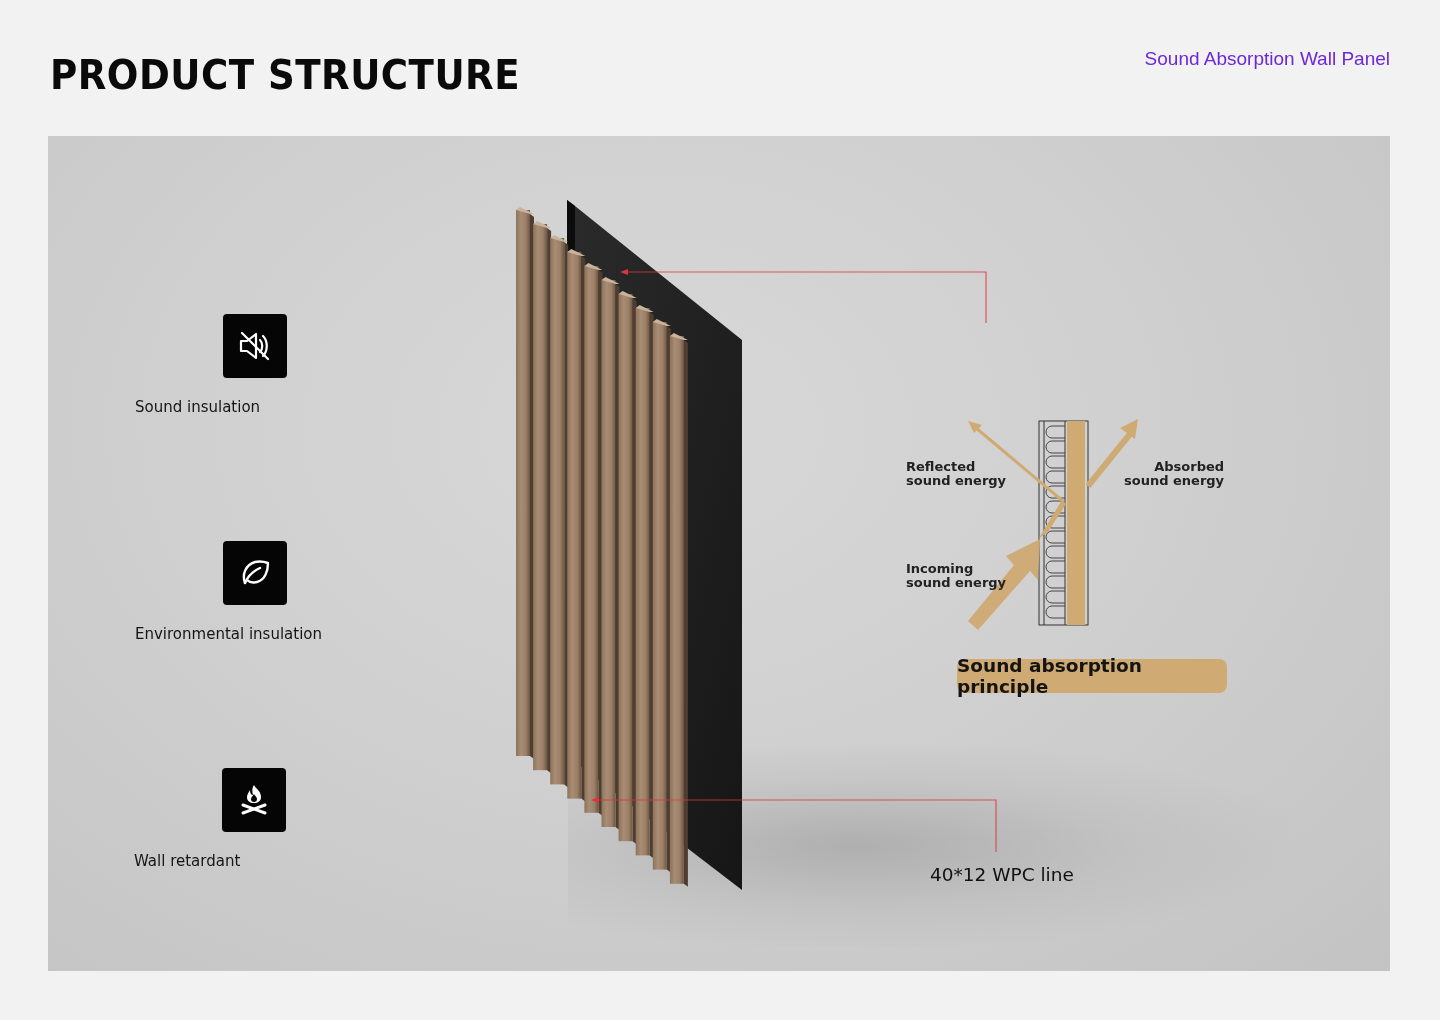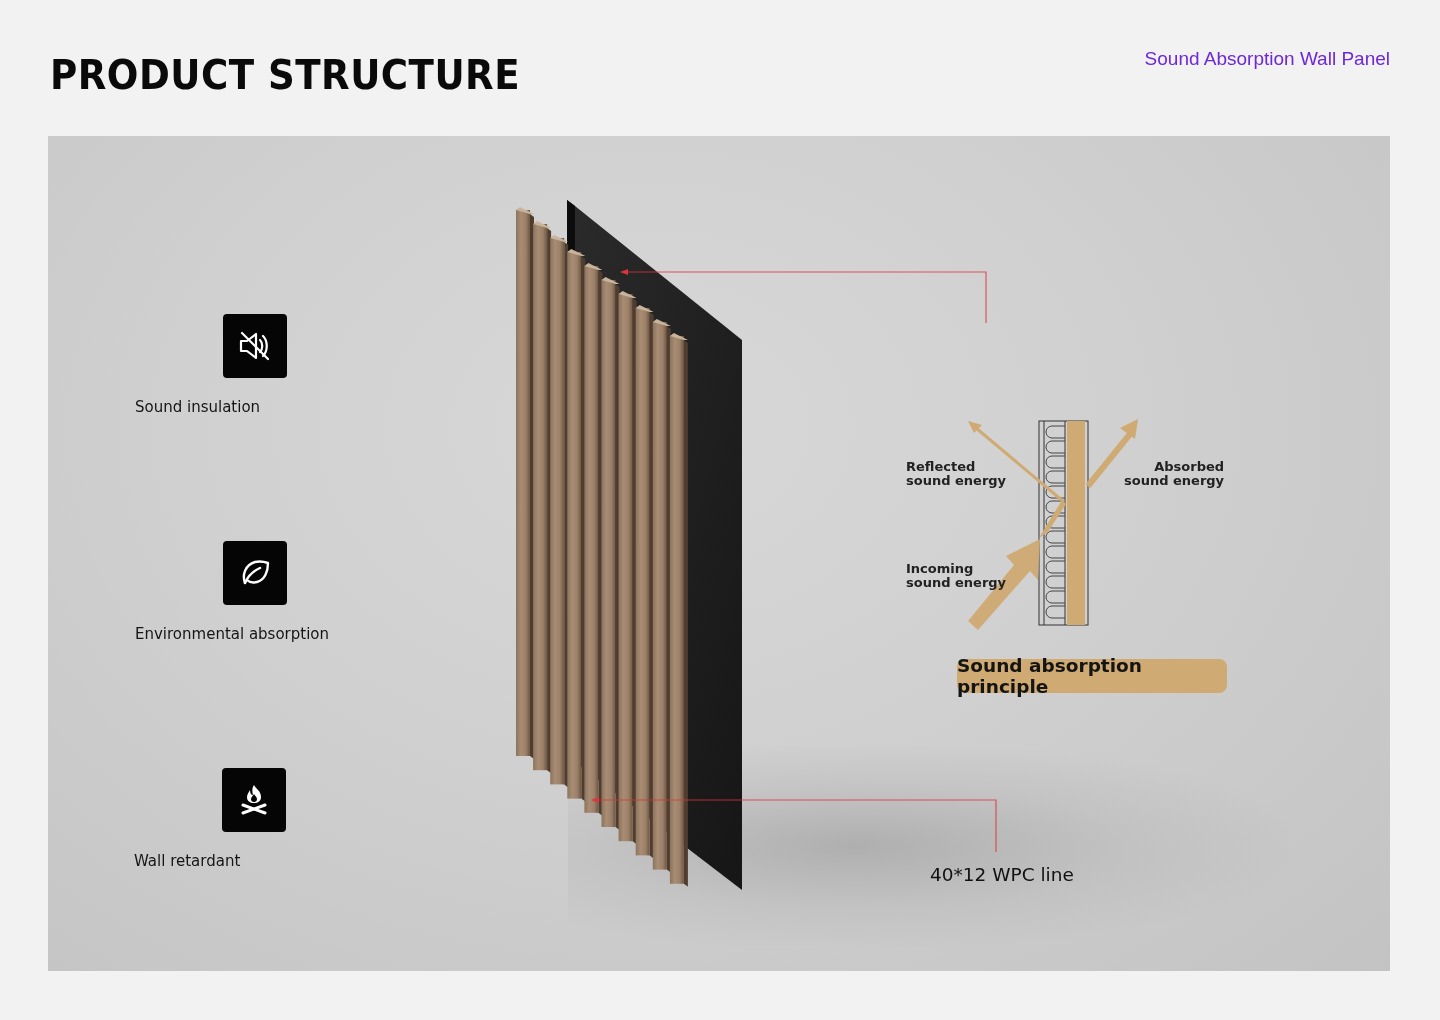--- a/index.html
+++ b/index.html
@@ -92,21 +92,21 @@
     <div class="label">Sound insulation</div>
   </div>
 
   <div class="feature" style="left:87px; top:405px;">
     <div class="icon-box">
       <svg width="40" height="40" viewBox="0 0 40 40" fill="none" stroke="#fff" stroke-width="2.4" stroke-linecap="round" stroke-linejoin="round">
         <path d="M10 30 C7 22 10 12 20 9 C25 8 30 9 33 10 C33 18 30 27 22 29 C18 30 14 29 12 27"></path>
         <path d="M10 30 C13 23 18 18 25 15"></path>
       </svg>
     </div>
-    <div class="label">Environmental absorption</div>
+    <div class="label">Environmental insulation</div>
   </div>
 
   <div class="feature" style="left:86px; top:632px;">
     <div class="icon-box">
       <svg width="40" height="40" viewBox="0 0 40 40" fill="#fff" stroke="#fff" stroke-linecap="round">
         <path d="M20 5 C22 9 27 11 27 17 C27 21 24 23 20 23 C16 23 13 21 13 17 C13 14 15 12 16 10 C16 13 17 15 19 15 C18 11 18 8 20 5 Z" stroke="none"></path>
         <path d="M20 14 C21 16 23 17 23 19 C23 21 22 22 20 22 C18 22 17 21 17 19 C17 17 19 16 20 14 Z" fill="#050505" stroke="none"></path>
         <line x1="9" y1="25" x2="31" y2="33" stroke-width="3"></line>
         <line x1="31" y1="25" x2="9" y2="33" stroke-width="3"></line>
       </svg>

